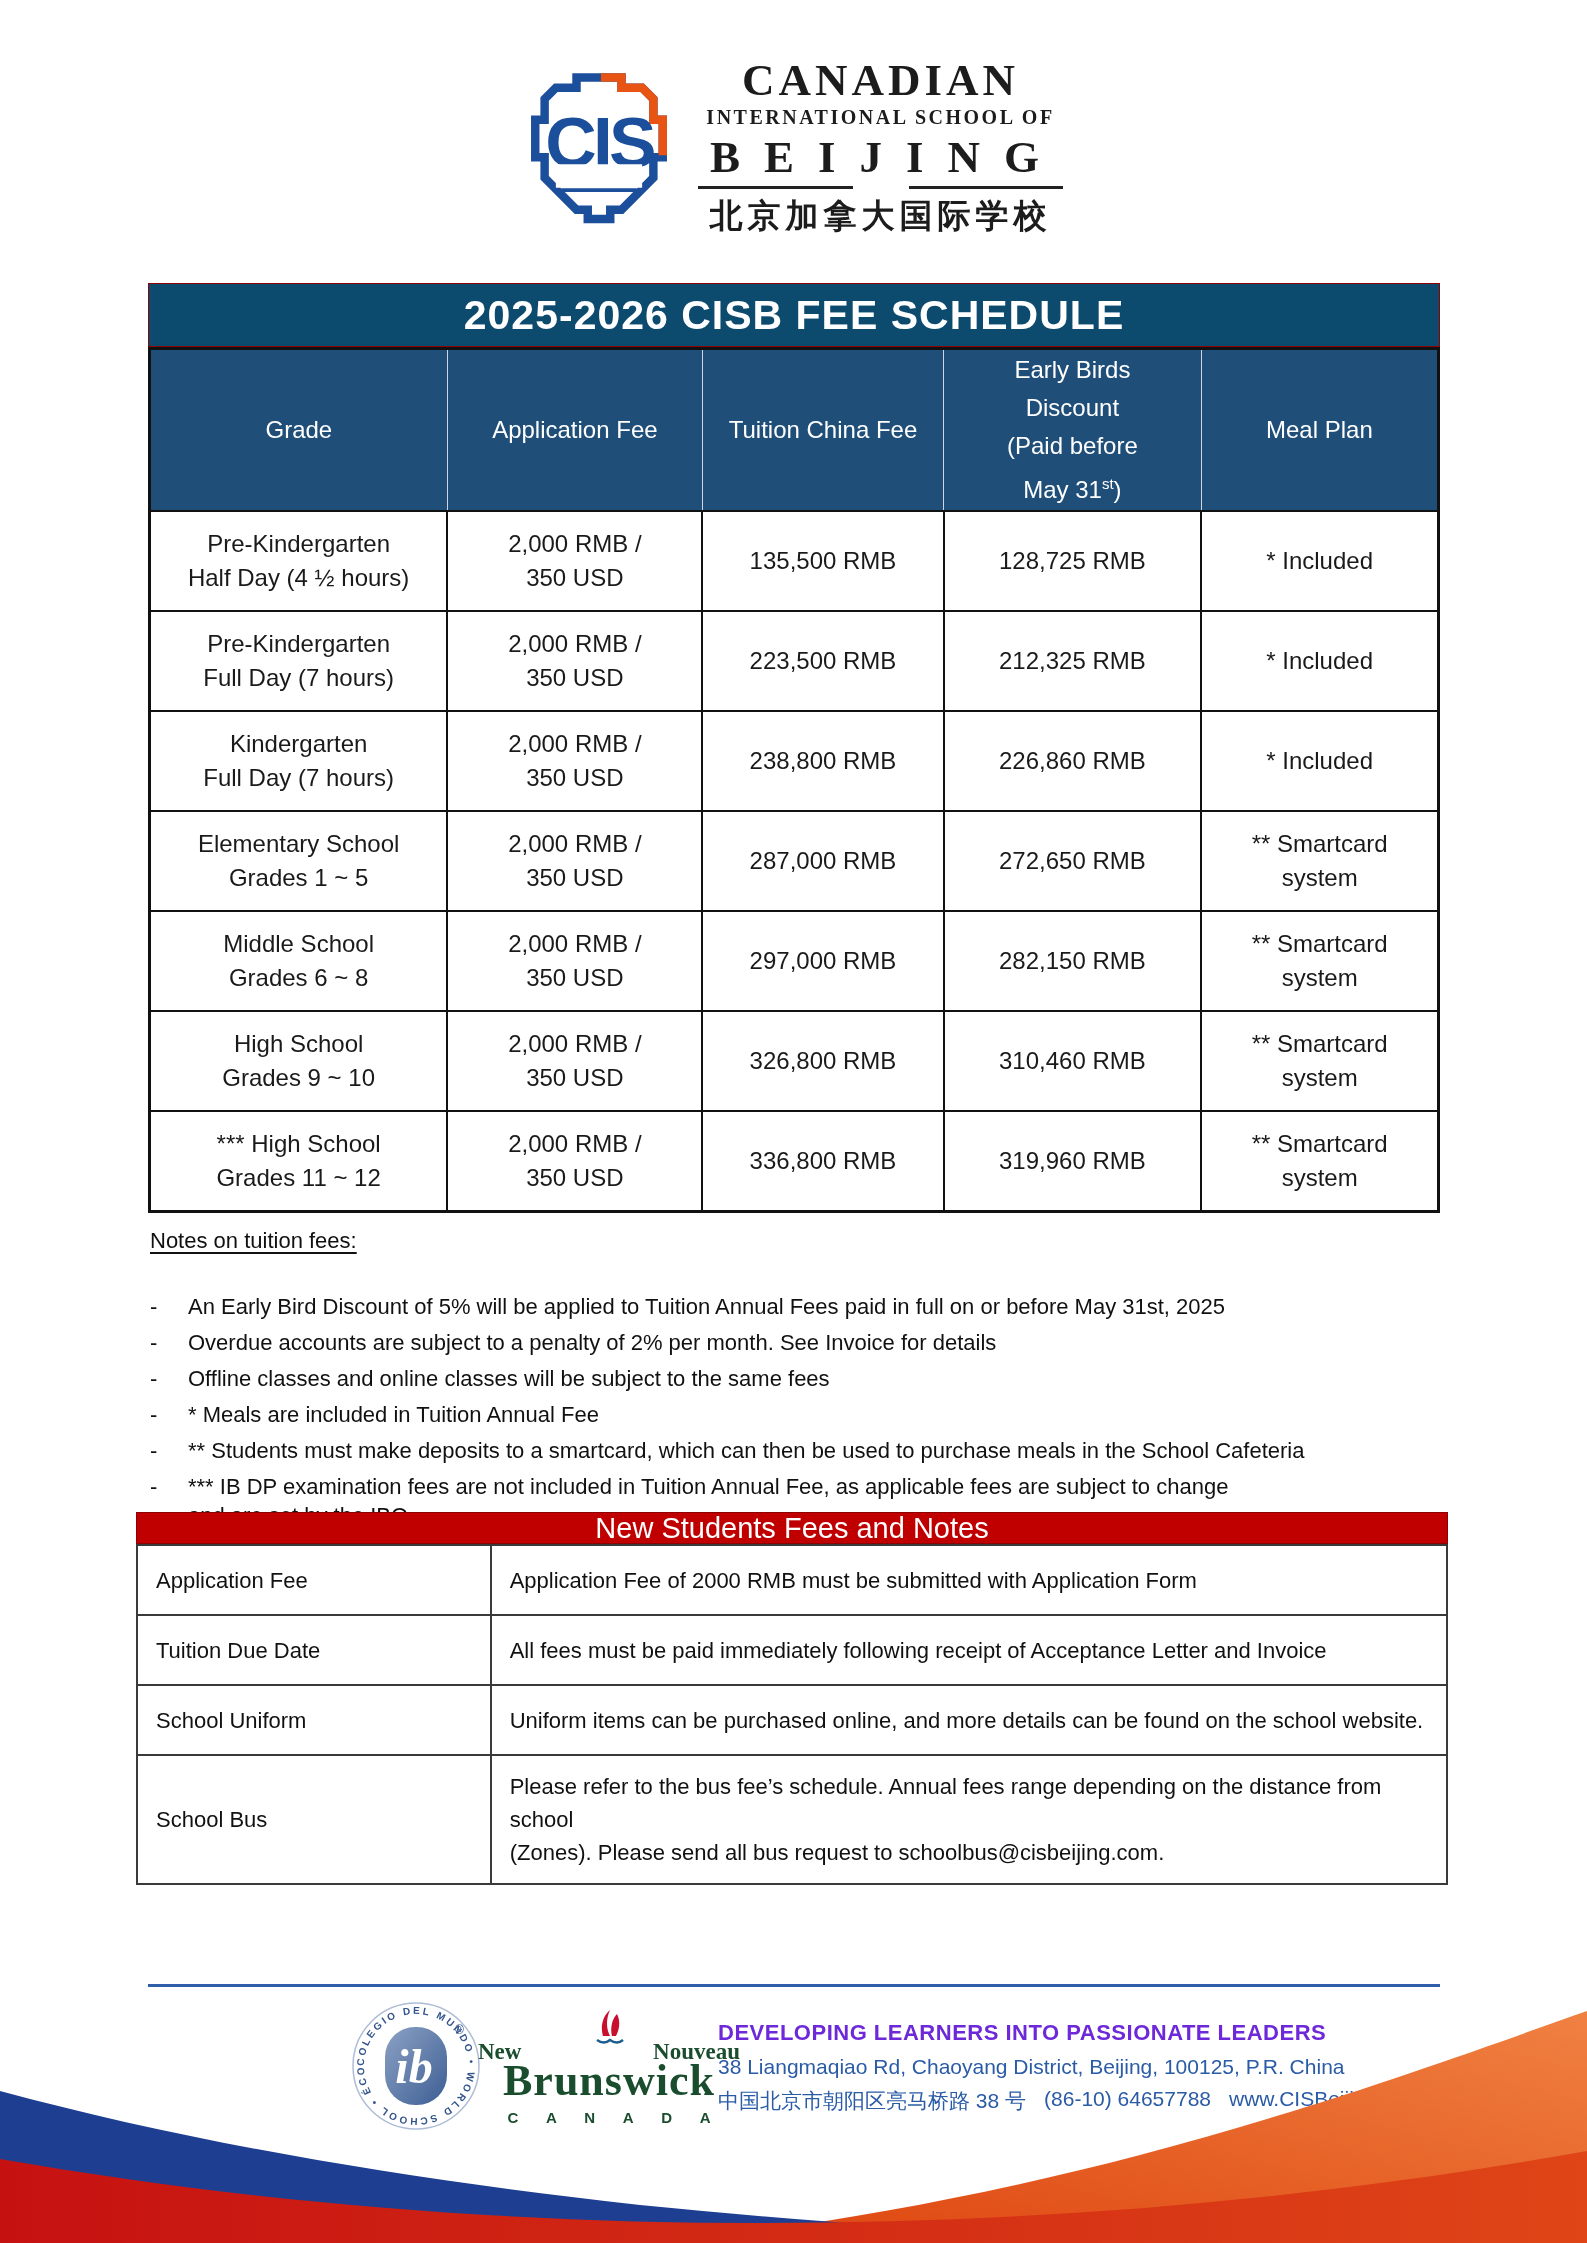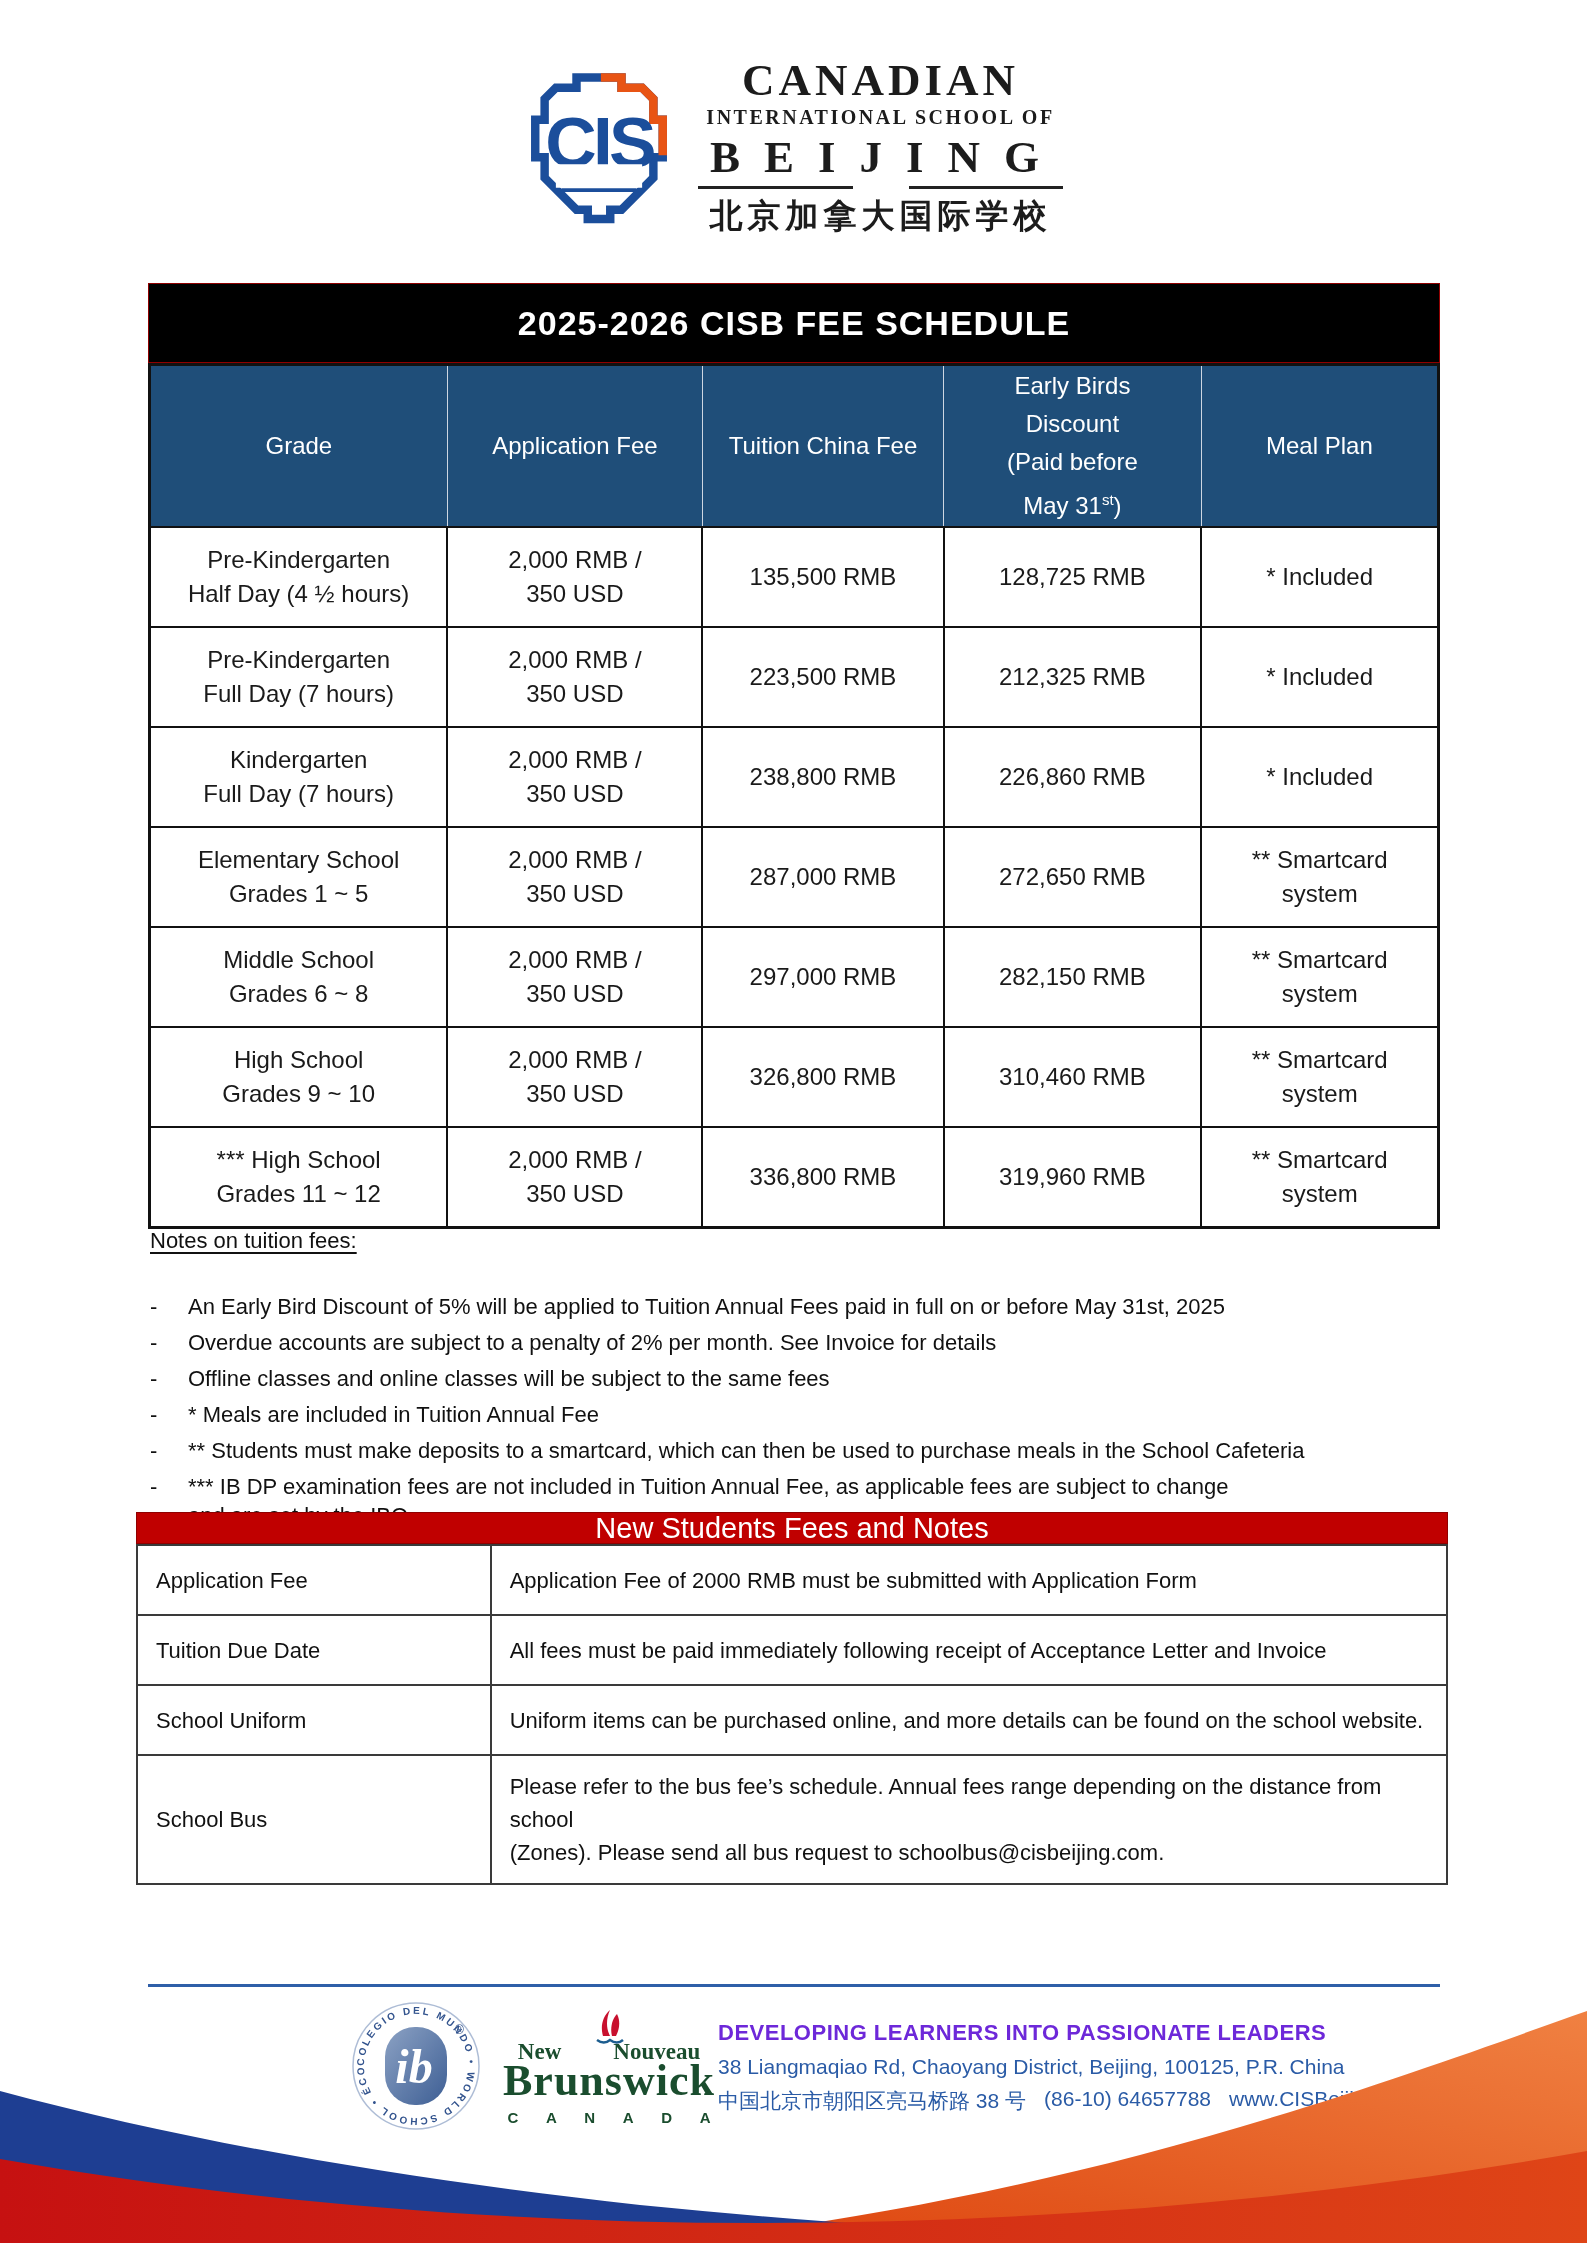--- a/index.html
+++ b/index.html
@@ -12,23 +12,23 @@
   .logo-text{display:flex;flex-direction:column;align-items:center;color:#1c1c1c;}
   .logo-canadian{font-family:"Liberation Serif",serif;font-weight:700;font-size:45px;letter-spacing:4px;line-height:1;}
   .logo-intl{font-family:"Liberation Serif",serif;font-weight:700;font-size:20px;letter-spacing:2.5px;margin-top:4px;line-height:1;}
   .logo-beijing{font-family:"Liberation Serif",serif;font-weight:700;font-size:45px;letter-spacing:24px;padding-left:12px;margin-top:8px;line-height:1;}
   .logo-underline{display:flex;gap:56px;width:100%;margin-top:6px;}
   .logo-underline span{flex:1;height:3px;background:#222;}
   .logo-cn{font-size:33px;font-weight:700;letter-spacing:5px;margin-top:10px;line-height:1;}
 
   
   .schedule{position:absolute;top:283px;left:148px;width:1292px;}
-  .schedule-title{height:80px;background:#000000;border:1px solid #8f0000;box-sizing:border-box;
+  .schedule-title{height:64px;background:#0c4a6e;border:1px solid #8f0000;box-sizing:border-box;
                   display:flex;align-items:center;justify-content:center;
-                  color:#fff;font-size:34px;font-weight:600;letter-spacing:1px;}
+                  color:#fff;font-size:41px;font-weight:600;letter-spacing:1px;}
   table.fee-table{width:100%;border-collapse:collapse;table-layout:fixed;border:3px solid #111;}
   .fee-table col.c1{width:23.1%}.fee-table col.c2{width:19.8%}.fee-table col.c3{width:18.7%}
   .fee-table col.c4{width:20.0%}.fee-table col.c5{width:18.4%}
   .fee-table th{background:#1F4E79;color:#fff;font-weight:400;font-size:24px;line-height:38px;
                 border:1px solid #cdd6e2;height:154px;text-align:center;vertical-align:middle;}
   .fee-table th sup{font-size:15px;}
   .fee-table td{border:2px solid #111;height:96px;text-align:center;vertical-align:middle;
                 font-size:24px;line-height:34px;background:#fff;}
 
   
@@ -48,21 +48,21 @@
   .ns-table td{border:2px solid #3a3a3a;padding:14px 18px;vertical-align:middle;line-height:33px;background:#fff;}
   .ns-table td.ns-text{white-space:pre-line;}
   .ns-table tr.tall td{height:92px;}
   .ns-table tr.mid td{height:40px;}
 
   
   .footer-rule{position:absolute;top:1984px;left:148px;width:1292px;height:3px;background:#2F5FA8;}
   .ib-logo{position:absolute;top:2002px;left:352px;width:128px;height:128px;}
   .nb-logo{position:absolute;top:2040px;left:478px;width:262px;text-align:center;color:#1A4D2E;}
   .nb-sail{position:absolute;top:-32px;left:50%;transform:translateX(-50%);}
-  .nb-top{display:flex;justify-content:center;gap:52px;font-family:"Liberation Serif",serif;font-weight:700;font-size:23px;line-height:1;}
+  .nb-top{display:flex;justify-content:space-between;gap:52px;font-family:"Liberation Serif",serif;font-weight:700;font-size:23px;line-height:1;}
   .nb-name{font-family:"Liberation Serif",serif;font-weight:700;font-size:44px;line-height:1;margin-top:-4px;letter-spacing:1px;}
   .nb-country{font-size:15px;font-weight:700;letter-spacing:12px;padding-left:12px;margin-top:6px;}
   .footer-text{position:absolute;top:2020px;left:718px;color:#2A5BA6;}
   .footer-tagline{font-size:22px;font-weight:700;letter-spacing:0.5px;color:#6d28d9;}
   .footer-address{font-size:21px;margin-top:9px;}
   .footer-line3{font-size:21px;margin-top:8px;display:flex;gap:18px;}
 
   
   .waves{position:absolute;bottom:0;left:0;width:1587px;height:270px;display:block;}
 </style>

